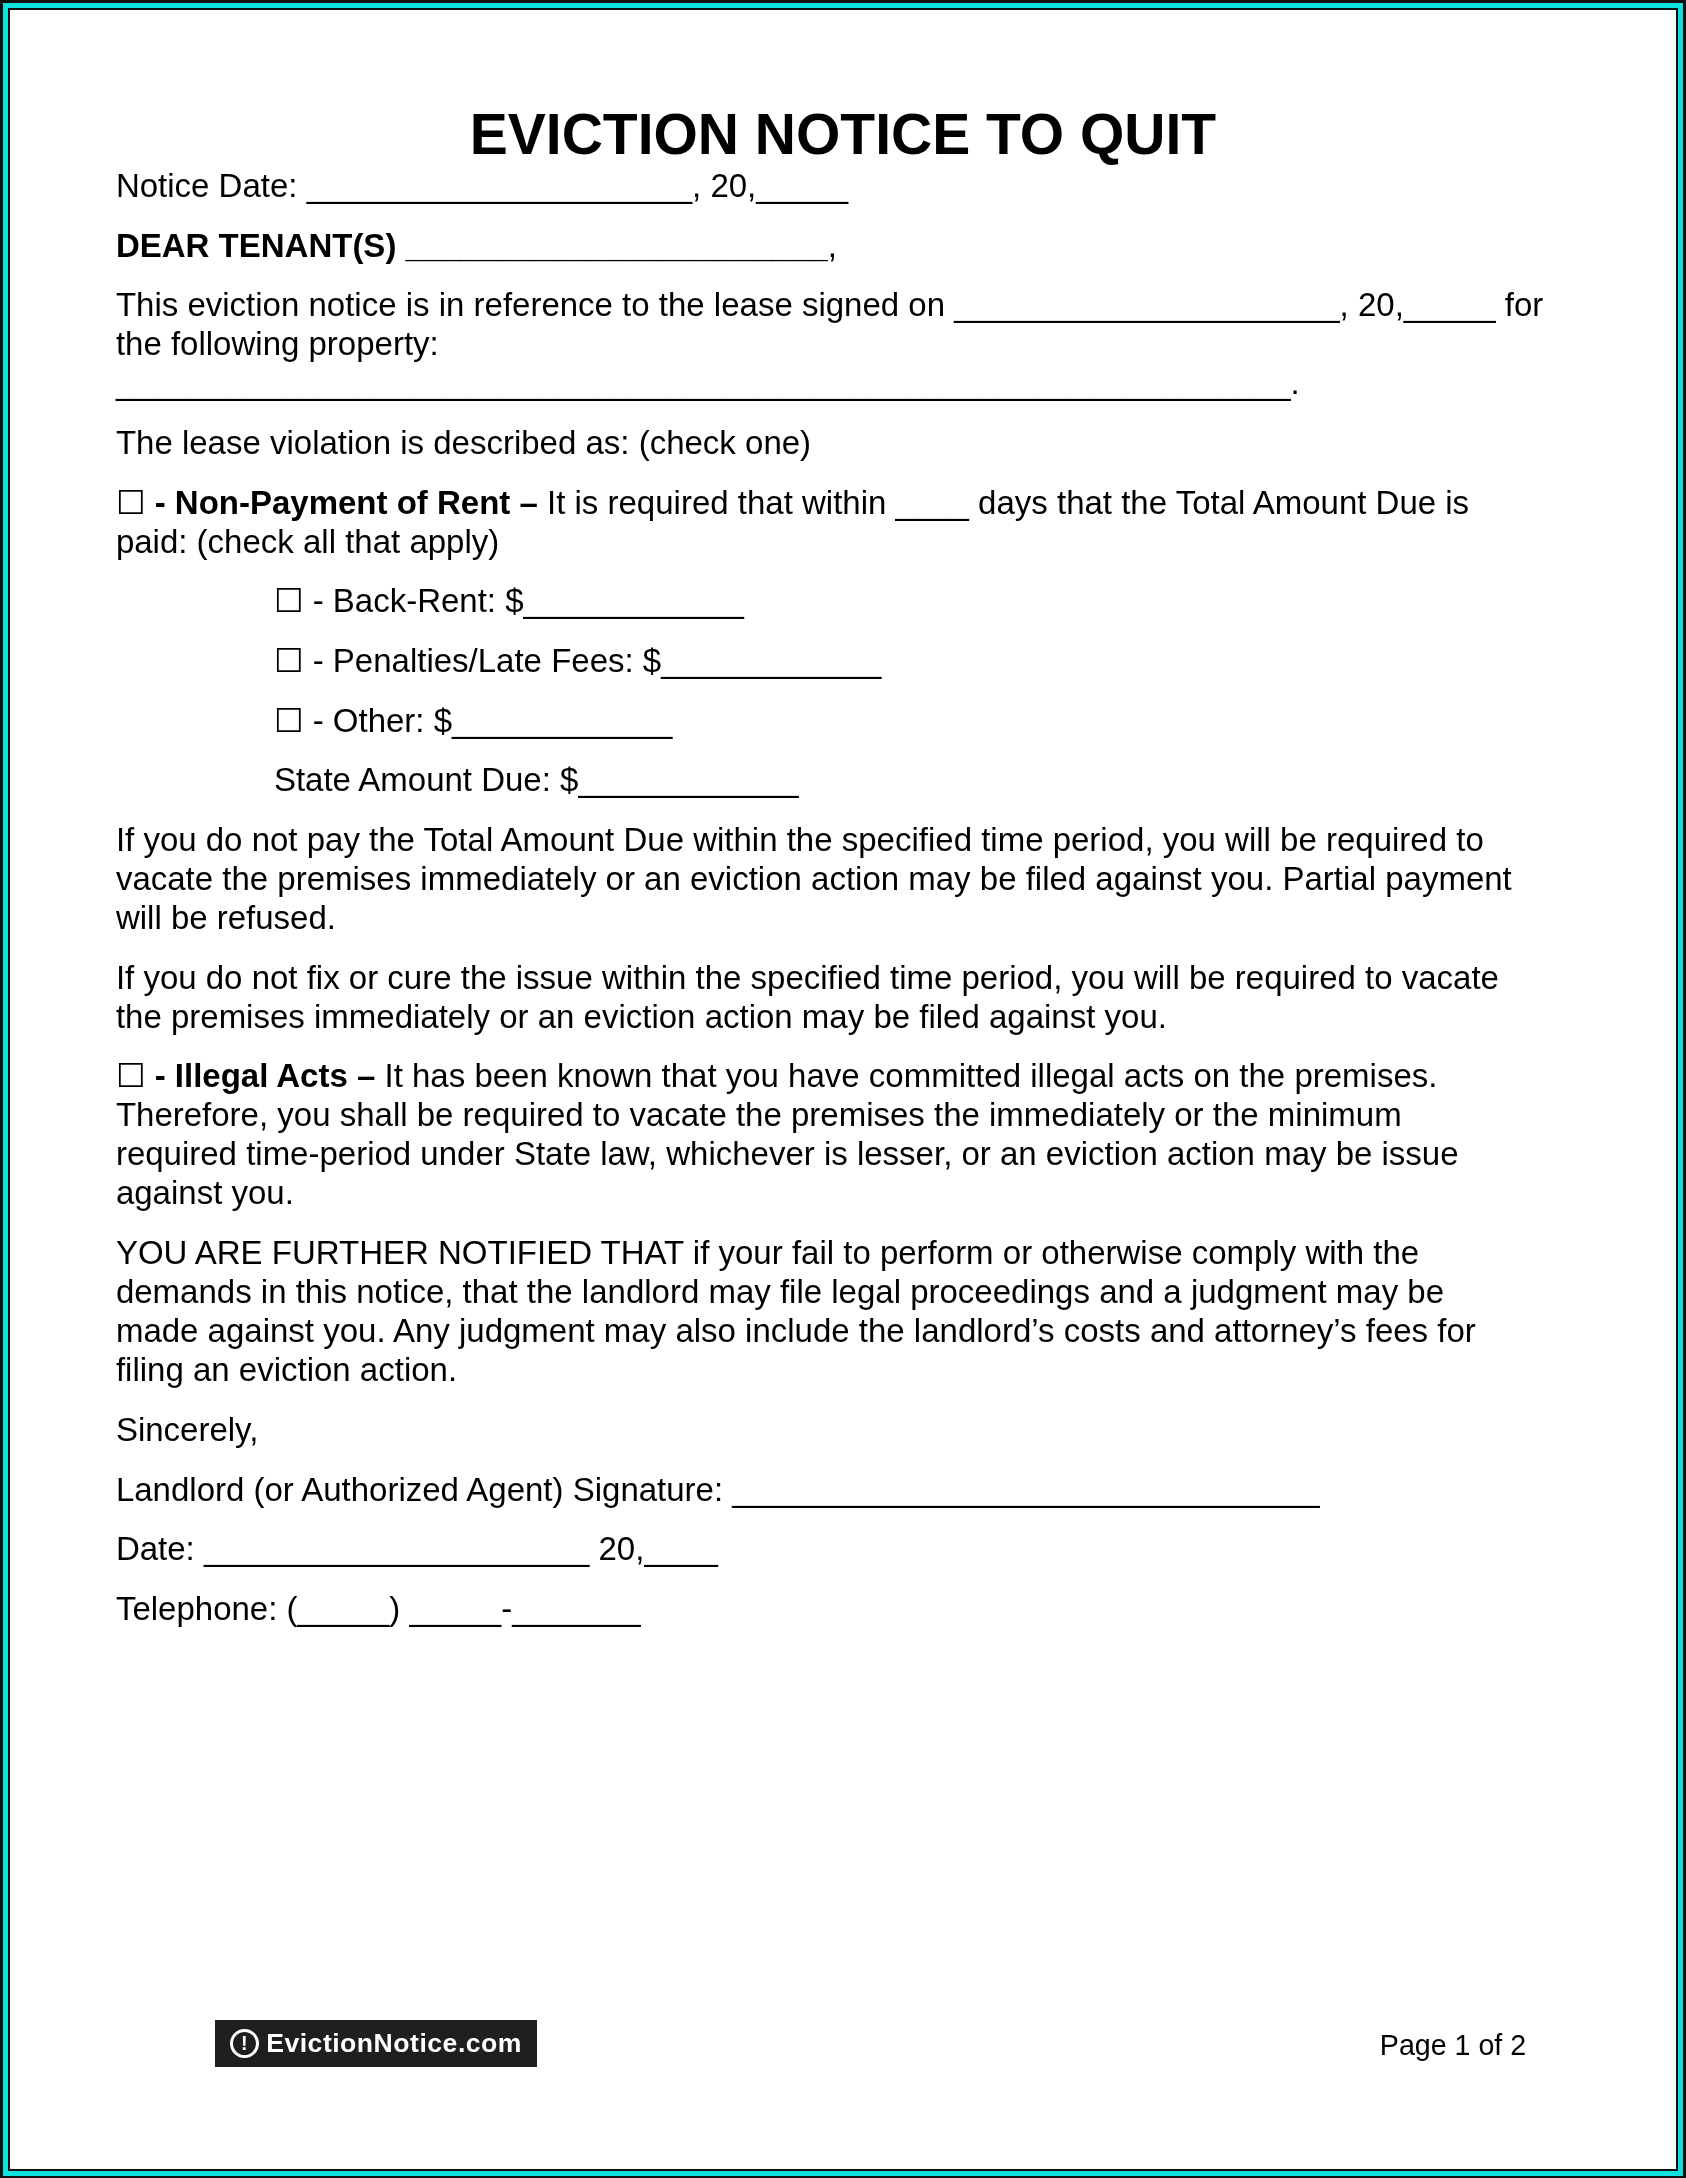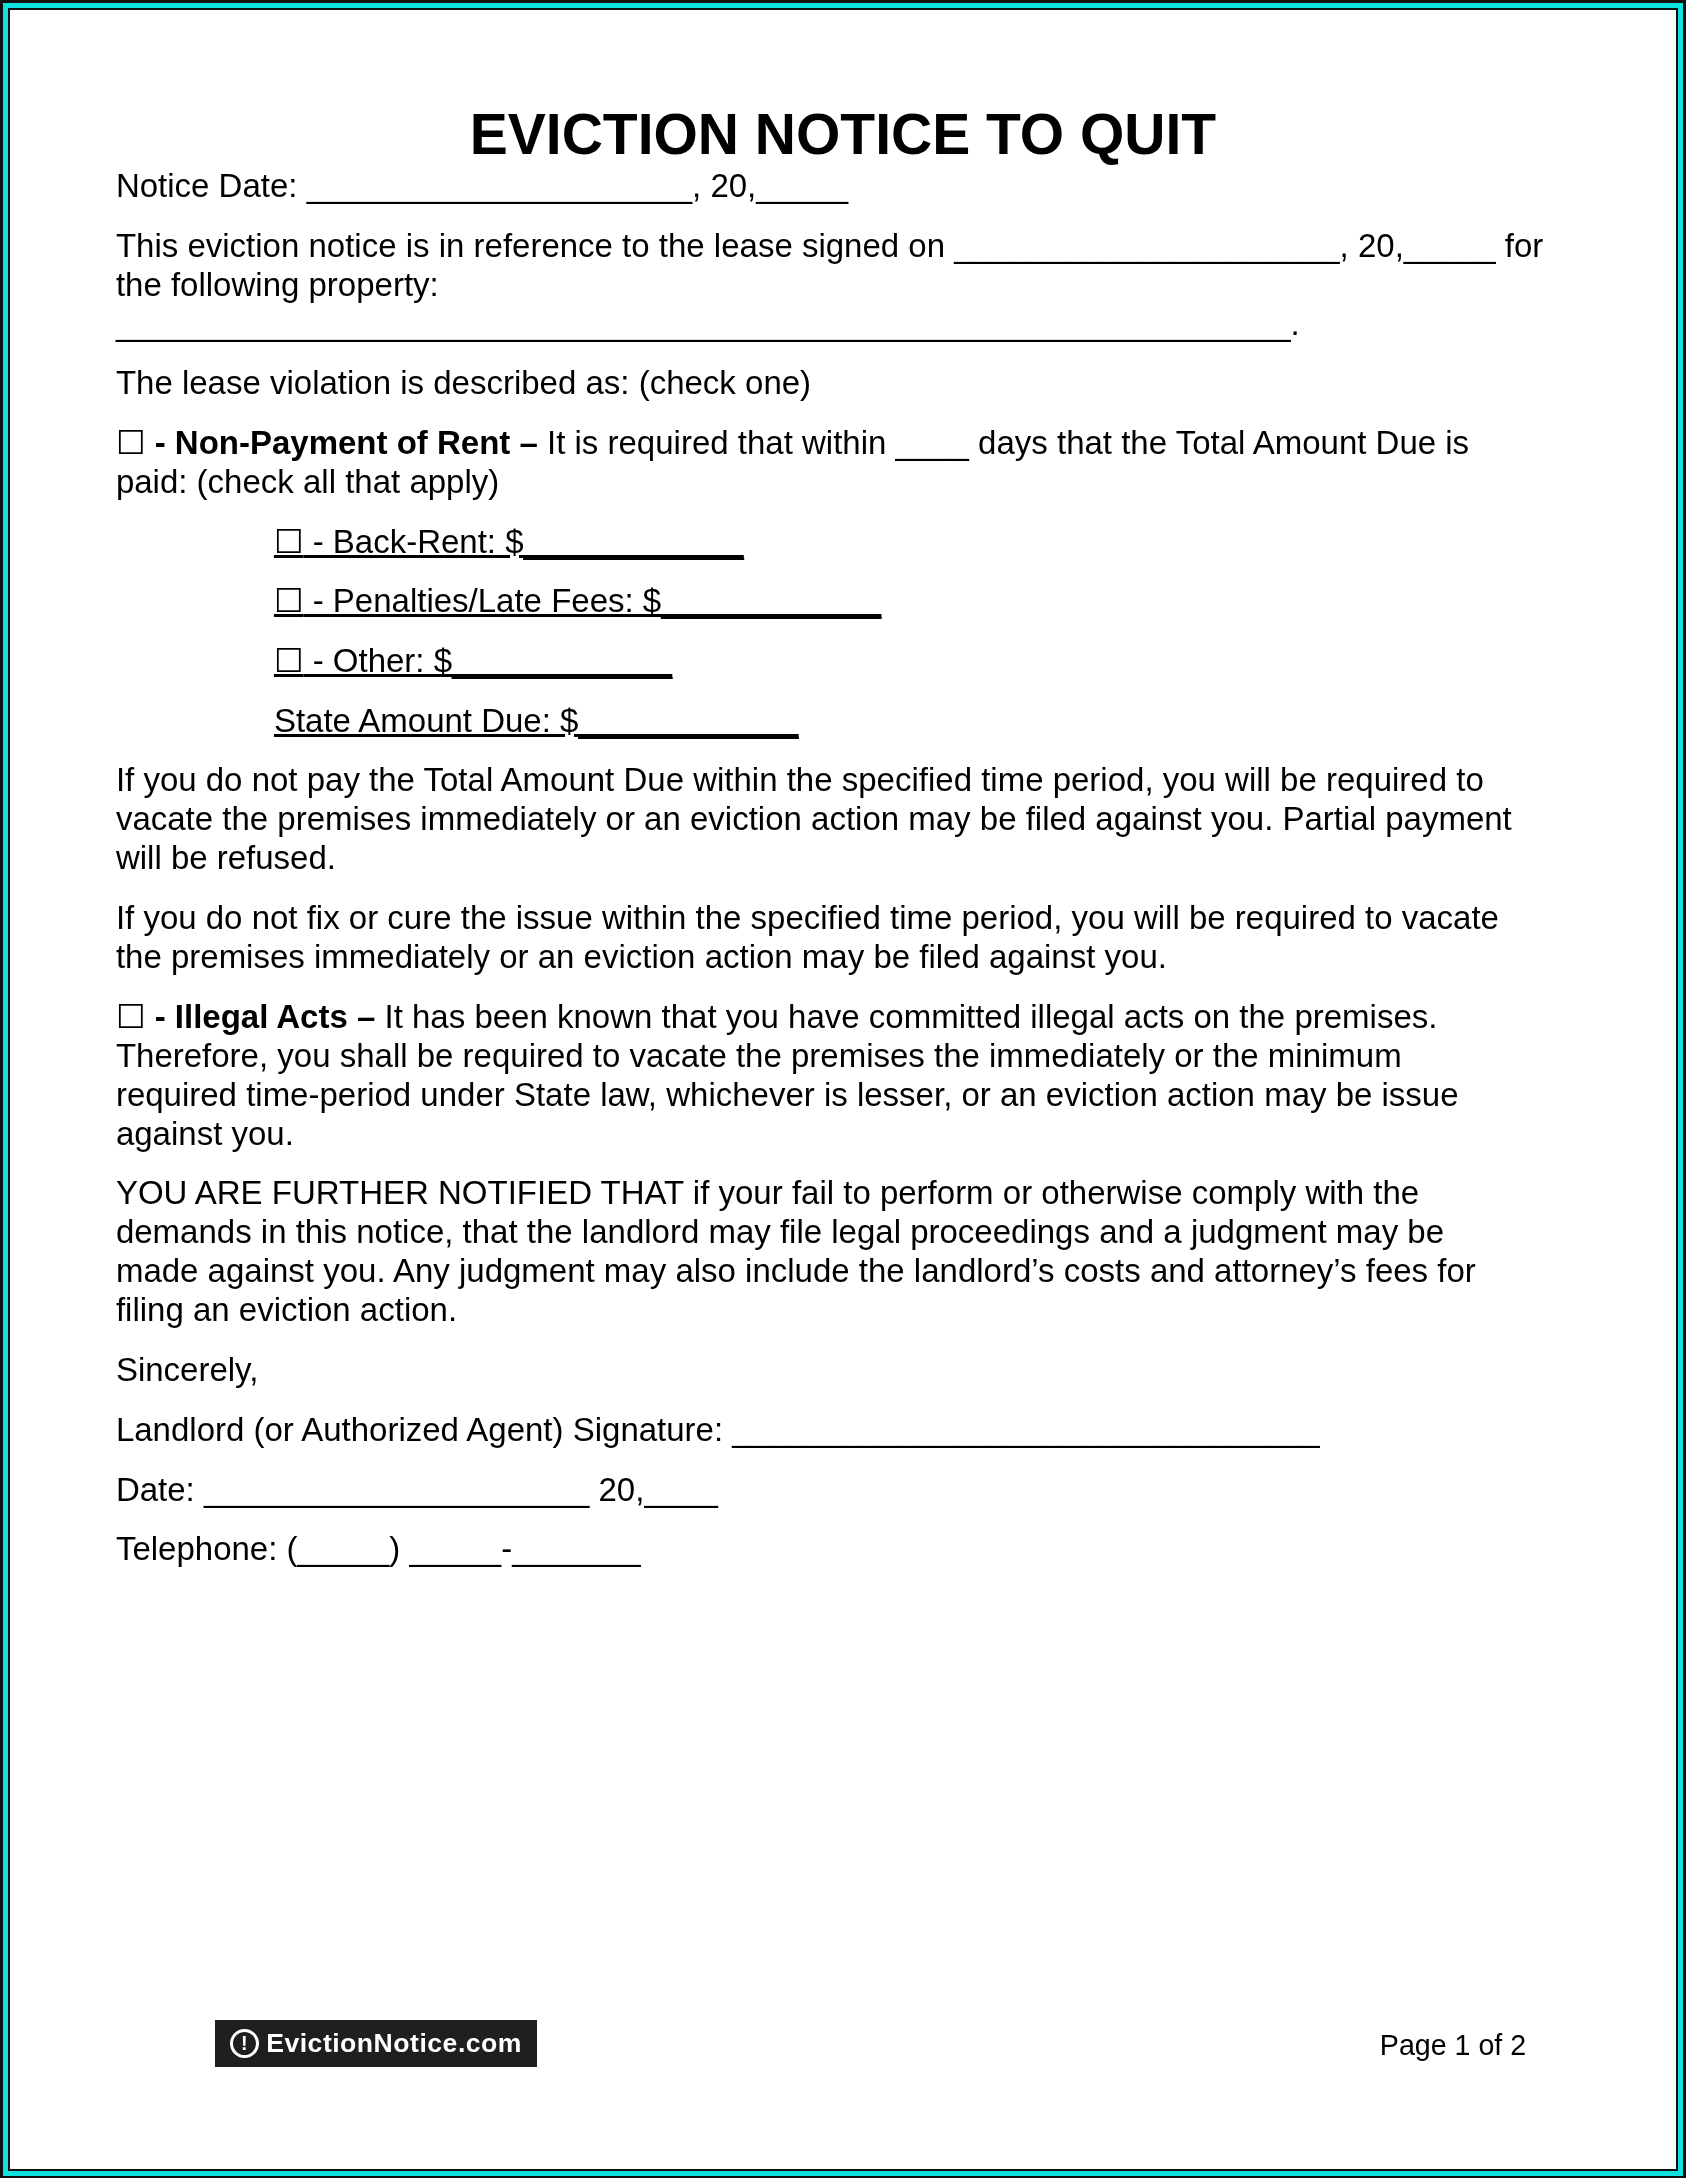--- a/index.html
+++ b/index.html
@@ -42,21 +42,21 @@
   }
   p.line {
     margin: 0 0 20.7px 0;
     font-size: 33px;
     line-height: 39px;
     white-space: pre-wrap;
   }
   p.line b { font-weight: bold; }
   .mt-notice { margin-top: 85px; }
   .gap-after { margin-bottom: 77px; }
-  .indent { padding-left: 158px; text-decoration: underline; }
+  .indent { padding-left: 158px; }
   .money { margin-bottom: 25.6px; }
   .checkbox {
     display: inline;
     cursor: default;
   }
   .footer-badge {
     position: absolute;
     left: 205px; bottom: 102px;
     height: 47px;
     background: var(--badge-bg);
@@ -91,20 +91,21 @@
 </head>
 <body>
 
 <div class="frame">
   <div class="page">
 
     <h1 class="doc-title">EVICTION NOTICE TO QUIT</h1>
 
     <p class="line mt-notice gap-after">Notice Date: _____________________, 20,_____</p>
 
+    <p class="line"><b>DEAR TENANT(S) _______________________</b><span>,</span></p>
 
     <p class="line">This eviction notice is in reference to the lease signed on _____________________, 20,_____ for
 the following property: ________________________________________________________________.</p>
 
     <p class="line">The lease violation is described as: (check one)</p>
 
     <p class="line"><span class="checkbox">☐</span><b> - Non-Payment of Rent – </b><span>It is required that within ____ days that the Total Amount Due is
 paid: (check all that apply)</span></p>
 
     <p class="line indent money"><span class="checkbox">☐</span><span> - Back-Rent: $____________</span></p>

